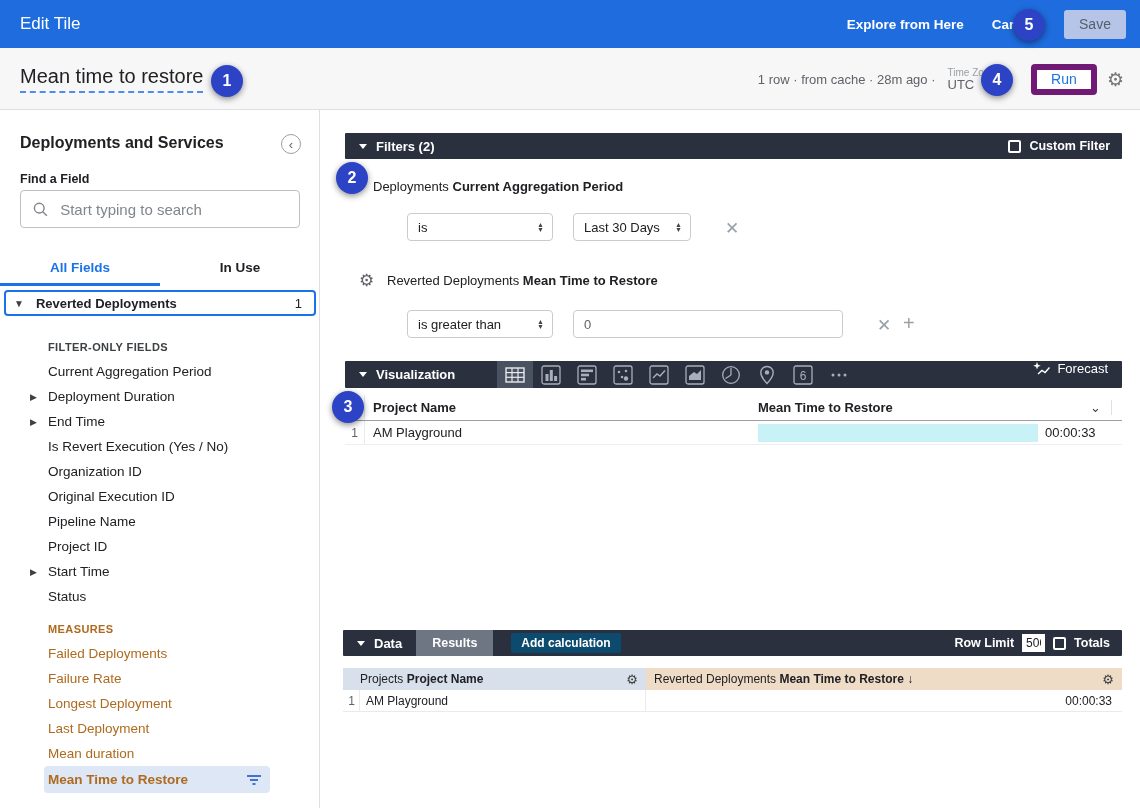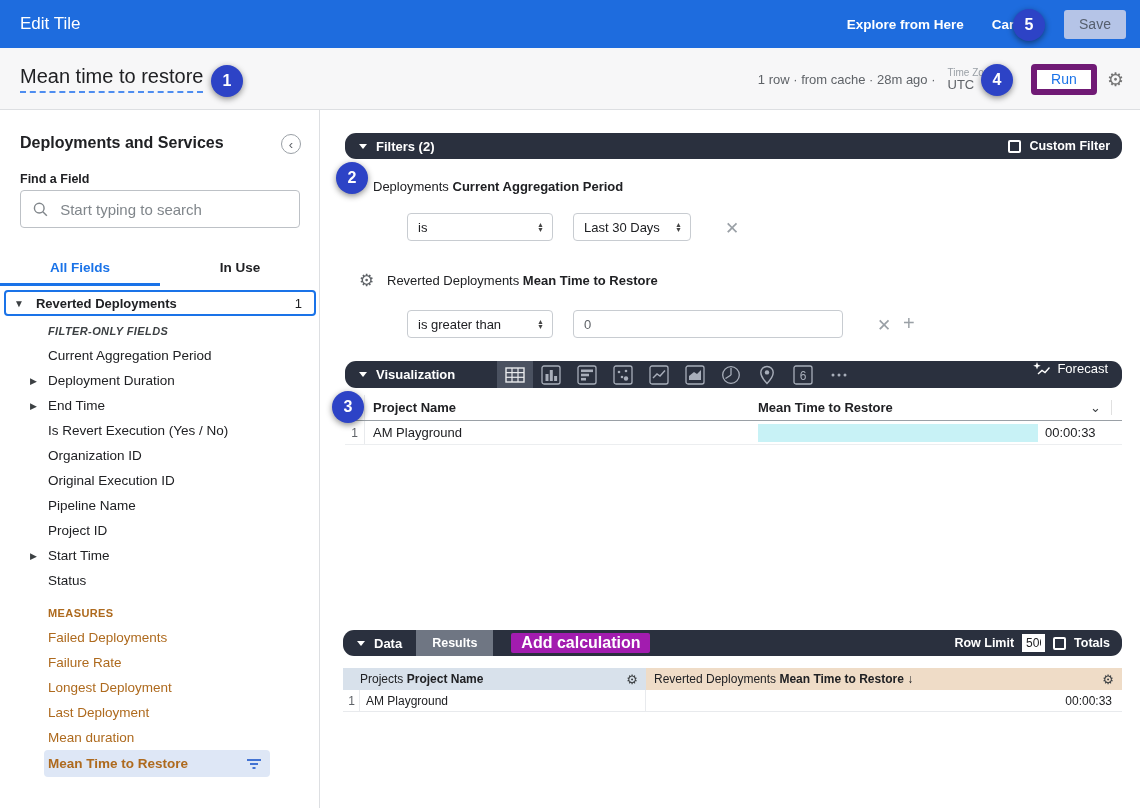--- a/index.html
+++ b/index.html
@@ -44,21 +44,21 @@
   .group-count { font-size:13px; color:#202124; }
   .sec-header { height:25px; padding-left:48px; font-size:11px; font-weight:bold; color:#3C4043; letter-spacing:.4px; display:flex; align-items:center; margin-top:7px; }
   .sec-header.measure { color:#AE6A1E; }
   .sb-item { height:25px; padding-left:48px; font-size:13.5px; color:#202124; display:flex; align-items:center; position:relative; cursor:pointer; }
   .sb-item .expand-arrow { position:absolute; left:30px; font-size:9px; color:#3C4043; }
   .sb-item.measure { color:#AE6A1E; }
   .sb-item-selected { margin-left:44px; width:226px; height:27px; background:#DEE7F6; border-radius:4px; display:flex; align-items:center; padding:0 8px 0 4px; cursor:pointer; }
   .sb-item-selected .lbl { font-size:13.5px; font-weight:bold; color:#AE6A1E; flex:1; }
 
   
-  .panel-header { position:absolute; height:26px; background:#2A303E; display:flex; align-items:center; border-radius:11px; }
+  .panel-header { position:absolute; height:26px; background:#2A303E; display:flex; align-items:center; border-radius:1px; }
   .caret-down { width:0; height:0; border-left:4.5px solid transparent; border-right:4.5px solid transparent; border-top:5px solid #fff; margin:0 9px 0 14px; }
   .ph-title { color:#fff; font-size:13px; font-weight:bold; }
   .chk { width:13px; height:13px; border:2px solid #fff; border-radius:2px; background:transparent; cursor:pointer; }
   .ph-chklabel { color:#fff; font-size:12.5px; font-weight:bold; margin-left:8px; }
 
   
   .filters-panel { position:absolute; left:345px; top:133px; width:777px; }
   .filters-header { left:0; top:0; width:777px; }
   .filter-label { position:absolute; font-size:13px; color:#202124; }
   .filter-label b { font-weight:bold; }
@@ -87,21 +87,21 @@
   .vt-chevron { margin-left:auto; margin-right:10px; color:#3C4043; font-size:13px; font-weight:normal; cursor:pointer; border-right:1px solid #E0E0E0; padding-right:10px; }
   .vt-row { display:flex; height:24px; border-bottom:1px solid #ECEEF0; align-items:center; font-size:13px; color:#202124; }
   .bar-cell { position:relative; display:flex; align-items:center; }
   .cyan-bar { width:280px; height:18px; background:#C8F2F6; }
   .bar-val { margin-left:7px; font-size:13px; }
 
   
   .data-panel { position:absolute; left:343px; top:630px; width:779px; }
   .data-header { left:0; top:0; width:779px; }
   .results-tab { height:26px; background:#6F7683; color:#fff; font-size:12.5px; font-weight:bold; display:flex; align-items:center; padding:0 16px; margin-left:14px; cursor:pointer; }
-  .addcalc-btn { height:20px; background:#a21caf; color:#fff; font-size:16px; font-weight:bold; border:none; border-radius:2px; padding:0 10px; margin-left:18px; font-family:inherit; cursor:pointer; }
+  .addcalc-btn { height:20px; background:#0c4a6e; color:#fff; font-size:12px; font-weight:bold; border:none; border-radius:2px; padding:0 10px; margin-left:18px; font-family:inherit; cursor:pointer; }
   .data-right { position:absolute; right:12px; top:0; height:26px; display:flex; align-items:center; gap:8px; }
   .rowlimit-label { color:#fff; font-size:12.5px; font-weight:bold; }
   .rowlimit-input { width:23px; height:18px; border:none; font-size:12px; color:#202124; font-family:inherit; padding:0 4px; outline:none; }
   .data-table { position:absolute; left:0; top:38px; width:779px; font-size:12px; }
   .dt-header { display:flex; height:22px; }
   .dt-h1 { width:303px; background:#D8E1EB; display:flex; align-items:center; padding:0 8px 0 17px; color:#202124; }
   .dt-h2 { flex:1; background:#EFDCC7; display:flex; align-items:center; padding:0 8px; color:#202124; }
   .dt-gear { margin-left:auto; font-size:13px; color:#3C4043; cursor:pointer; }
   .dt-row { display:flex; height:22px; border-bottom:1px solid #E8EAED; align-items:center; }
   .dt-num { width:17px; text-align:right; padding-right:4px; color:#5F6368; border-right:1px solid #E8EAED; height:100%; display:flex; align-items:center; justify-content:flex-end; }
@@ -156,21 +156,21 @@
       <div class="sb-tab inactive">In Use</div>
     </div>
 
     <div class="sb-tree">
       <div class="group-row">
         <span class="group-caret">▼</span>
         <span class="group-label">Reverted Deployments</span>
         <span class="group-count">1</span>
       </div>
 
-      <div class="sec-header" style="margin-top:2px;font-style:italic;">FILTER-ONLY FIELDS</div>
+      <div class="sec-header" style="margin-top:18px;">FILTER-ONLY FIELDS</div>
       <div class="sb-item">Current Aggregation Period</div>
 
       <div class="sb-item">
           <span class="expand-arrow">▶</span>
           <span>Deployment Duration</span>
         </div>
       <div class="sb-item">
           <span class="expand-arrow">▶</span>
           <span>End Time</span>
         </div>

